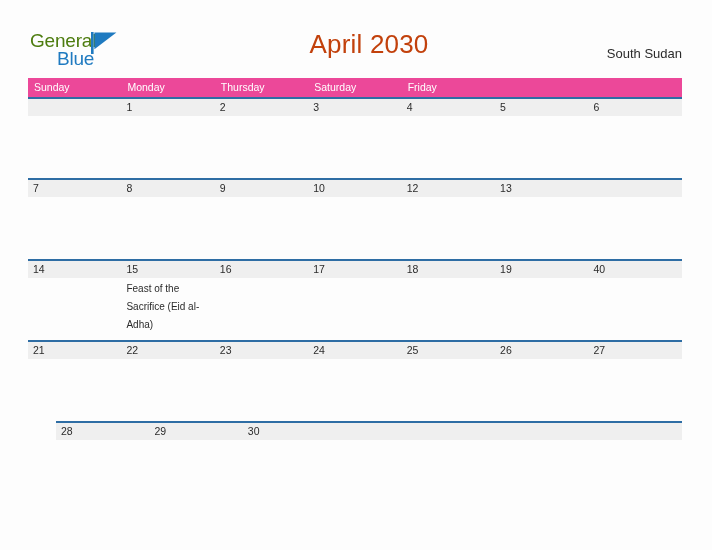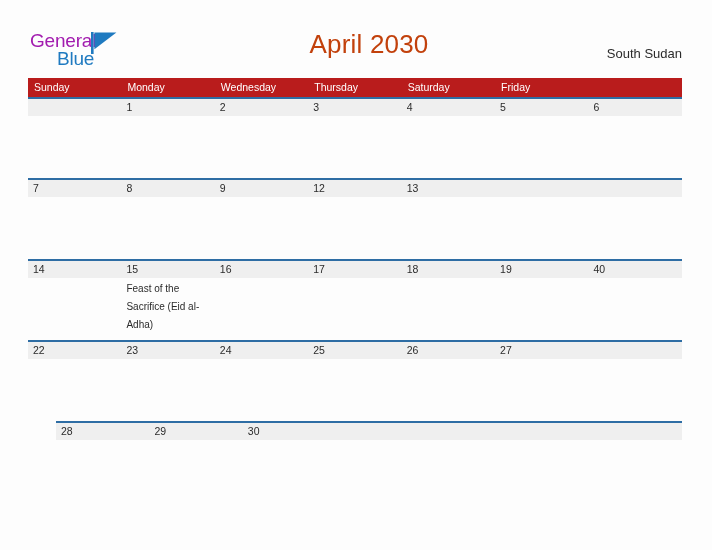--- a/index.html
+++ b/index.html
@@ -37,21 +37,21 @@
     width: 110px;
     height: 42px;
   }
   .logo-general {
     position: absolute;
     left: 0;
     top: 0;
     font-size: 19px;
     font-weight: 400;
     letter-spacing: -0.2px;
-    color: #a21caf;
+    color: #4d7c0f;
     line-height: 21px;
   }
   .logo-blue {
     position: absolute;
     left: 27px;
     top: 18px;
     font-size: 19px;
     font-weight: 400;
     letter-spacing: -0.2px;
     color: #1f7ac0;
@@ -91,21 +91,21 @@
   
   .calendar {
     position: absolute;
     left: 28px;
     top: 78px;
     width: 654px;
   }
 
   .weekday-row {
     display: flex;
-    background: #b91c1c;
+    background: #ec4899;
     height: 19px;
   }
   .weekday {
     width: 93.43px;
     flex: 0 0 93.43px;
     box-sizing: border-box;
     padding-left: 6px;
     font-size: 10.5px;
     color: #ffffff;
     line-height: 19px;
@@ -184,21 +184,20 @@
 
     <div class="country">South Sudan</div>
 
   </div>
 
   <div class="calendar">
 
     <div class="weekday-row">
       <div class="weekday">Sunday</div>
       <div class="weekday">Monday</div>
-      <div class="weekday">Wednesday</div>
       <div class="weekday">Thursday</div>
       <div class="weekday">Saturday</div>
       <div class="weekday">Friday</div>
     </div>
 
     <div class="week-row">
       <div class="daynum-band"></div>
       <div class="days">
         <div class="day-cell">
           <span class="day-number"></span>
@@ -240,20 +239,24 @@
         </div>
         <div class="day-cell">
           <span class="day-number">8</span>
           <span class="day-event"></span>
         </div>
         <div class="day-cell">
           <span class="day-number">9</span>
           <span class="day-event"></span>
         </div>
         <div class="day-cell">
+          <span class="day-number">10</span>
+          <span class="day-event"></span>
+        </div>
+        <div class="day-cell">
           <span class="day-number">12</span>
           <span class="day-event"></span>
         </div>
         <div class="day-cell">
           <span class="day-number">13</span>
           <span class="day-event"></span>
         </div>
       </div>
     </div>
 
@@ -288,20 +291,24 @@
           <span class="day-number">40</span>
           <span class="day-event"></span>
         </div>
       </div>
     </div>
 
     <div class="week-row">
       <div class="daynum-band"></div>
       <div class="days">
         <div class="day-cell">
+          <span class="day-number">21</span>
+          <span class="day-event"></span>
+        </div>
+        <div class="day-cell">
           <span class="day-number">22</span>
           <span class="day-event"></span>
         </div>
         <div class="day-cell">
           <span class="day-number">23</span>
           <span class="day-event"></span>
         </div>
         <div class="day-cell">
           <span class="day-number">24</span>
           <span class="day-event"></span>

